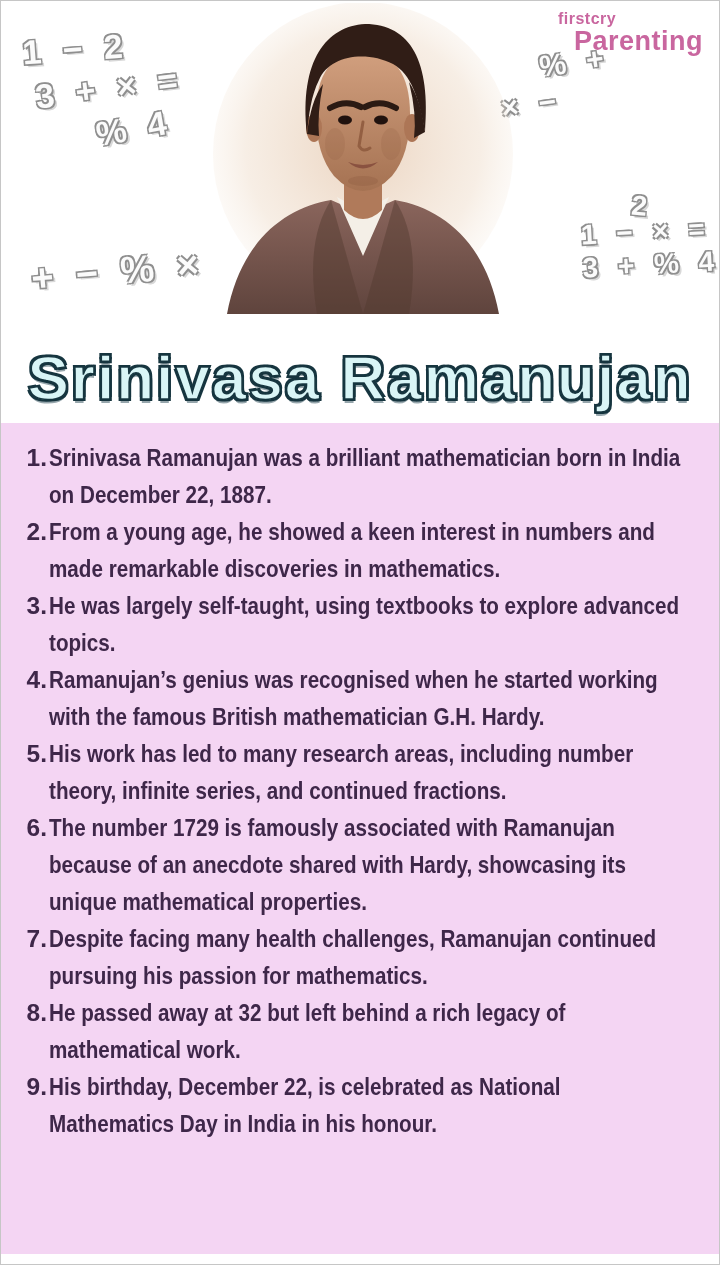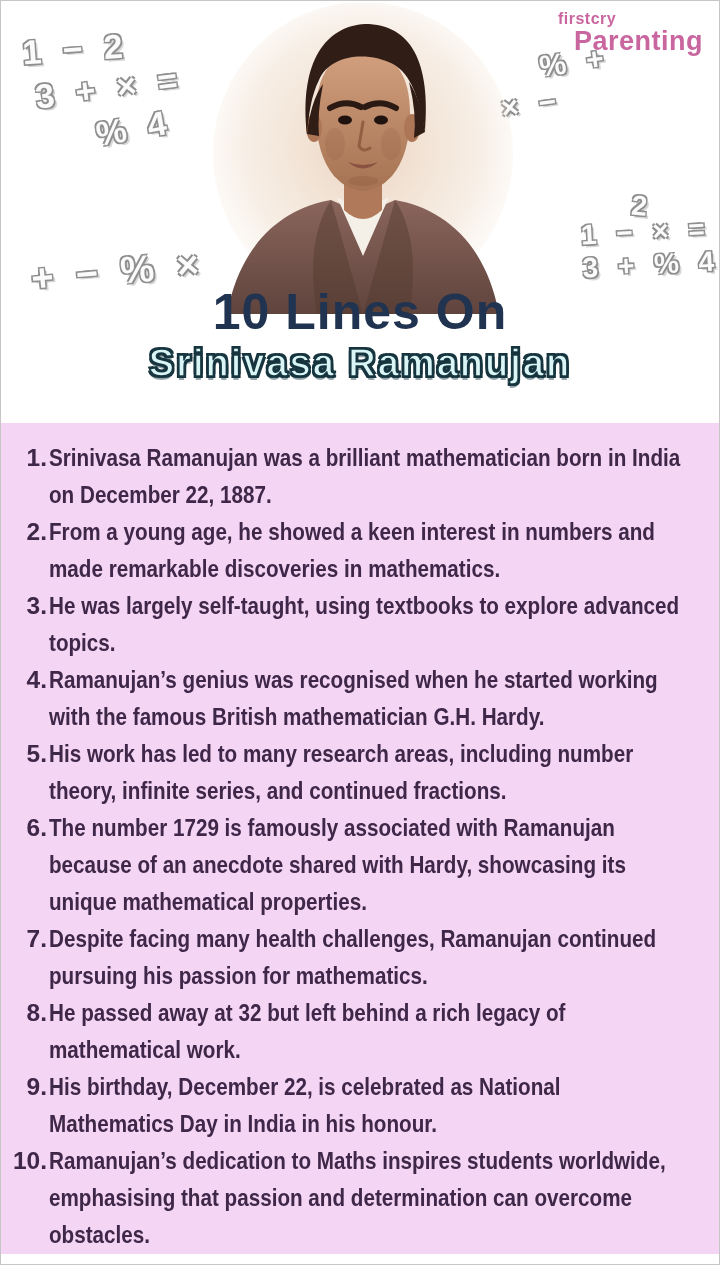--- a/index.html
+++ b/index.html
@@ -46,21 +46,21 @@
   
   #title{
     position:absolute;top:282px;left:0;width:100%;
     text-align:center;z-index:2;
     font-size:50px;font-weight:bold;color:#203350;
     letter-spacing:1px;
   }
   #subtitle{
     position:absolute;top:341px;left:0;width:100%;
     text-align:center;z-index:2;
-    font-size:38px;font-weight:bold;
+    font-size:62px;font-weight:bold;
     color:#d9f5f6;
     letter-spacing:2px;
     -webkit-text-stroke:1.5px #16353f;
     text-shadow:-2px -2px 0 #16353f,2px -2px 0 #16353f,
                 -2px 2px 0 #16353f,2px 2px 0 #16353f,
                 0 4px 0 rgba(23,58,71,0.45);
   }
   
   #panel{
     position:absolute;left:0;top:422px;width:720px;height:831px;
@@ -153,21 +153,20 @@
 
     <path d="M150 118 L146 142 Q150 149 157 144" stroke="#935f42" stroke-width="3" fill="none" stroke-linecap="round"></path>
 
     <path d="M135 158 Q150 164 165 158 Q150 171 135 158 Z" fill="#8a5240"></path>
 
     <ellipse cx="122" cy="140" rx="10" ry="16" fill="#8a5a3e" opacity="0.18"></ellipse>
     <ellipse cx="178" cy="140" rx="10" ry="16" fill="#8a5a3e" opacity="0.18"></ellipse>
     <ellipse cx="150" cy="177" rx="15" ry="5" fill="#8a5a3e" opacity="0.3"></ellipse>
   </svg>
 
-  <div id="title">10 Lines On</div>
   <div id="subtitle">Srinivasa Ramanujan</div>
 
   <div id="panel">
     <div class="item">
       <span class="num">1.</span>
       <span class="txt">Srinivasa Ramanujan was a brilliant mathematician born in India on December 22, 1887.</span>
     </div>
     <div class="item">
       <span class="num">2.</span>
       <span class="txt">From a young age, he showed a keen interest in numbers and made remarkable discoveries in mathematics.</span>
@@ -193,19 +192,15 @@
       <span class="txt">Despite facing many health challenges, Ramanujan continued pursuing his passion for mathematics.</span>
     </div>
     <div class="item">
       <span class="num">8.</span>
       <span class="txt">He passed away at 32 but left behind a rich legacy of mathematical work.</span>
     </div>
     <div class="item">
       <span class="num">9.</span>
       <span class="txt">His birthday, December 22, is celebrated as National Mathematics Day in India in his honour.</span>
     </div>
-    <div class="item">
-      <span class="num">10.</span>
-      <span class="txt">Ramanujan’s dedication to Maths inspires students worldwide, emphasising that passion and determination can overcome obstacles.</span>
-    </div>
   </div>
 
 </div>
 
 </body></html>

